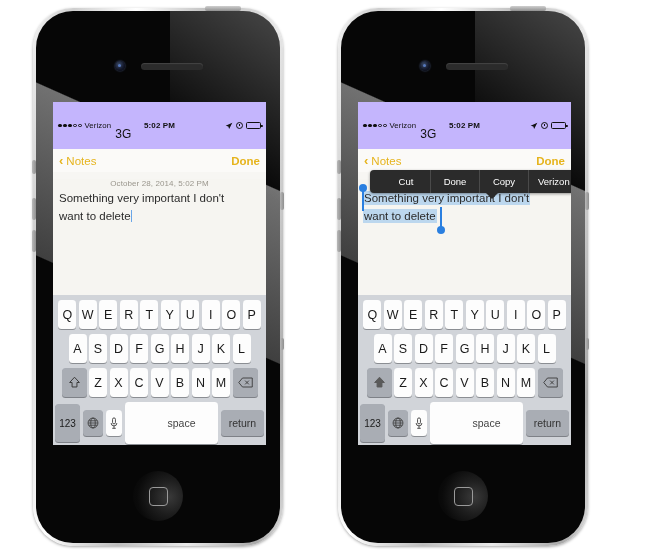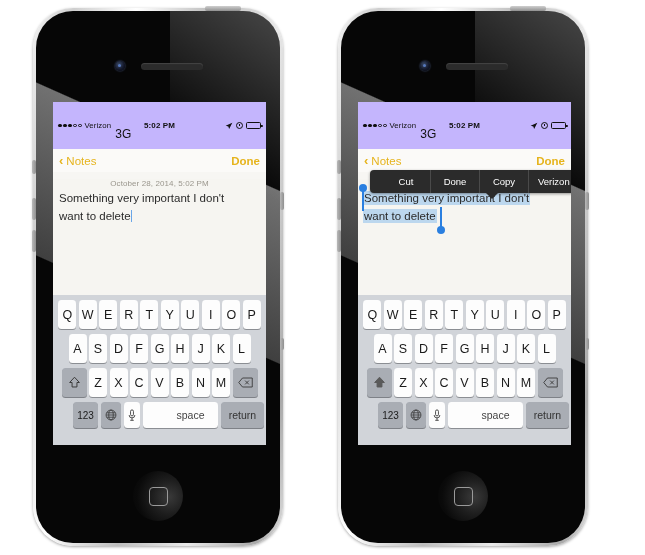--- a/index.html
+++ b/index.html
@@ -183,24 +183,24 @@
   .key{
     background:#fdfdfd;border-radius:3.5px;
     box-shadow:0 1px 0 #8b8e93;
     display:flex;align-items:center;justify-content:center;
     font-size:12.5px;color:#1a1a1a;font-family:"Liberation Sans",sans-serif;
     height:29px;width:18px;
   }
   .key.wide-fn{background:#a9adb4;box-shadow:0 1px 0 #7e8187;}
   .key.shift{width:25px;}
   .key.del{width:25px;}
-  .key.num{width:25px;font-size:10px;height:26px;margin-left:18px;}
+  .key.num{width:25px;font-size:10px;height:38px;}
   .key.globe{width:20px;height:26px;}
   .key.mic{width:16px;height:26px;}
-  .key.space{flex:1;height:26px;font-size:10.5px;color:#444;padding-left:20px;}
+  .key.space{flex:1;height:42px;font-size:10.5px;color:#444;padding-left:20px;}
   .key.return{width:43px;height:26px;font-size:10.5px;color:#333;}
   .krow.r2{padding:0 10px;}
   .krow.r3{padding:0 1px;}
   .krow.r4{padding:0 2px;}
 
   .shift-ico{width:13px;height:13px;}
   .del-ico{width:15px;height:11px;}
   .globe-ico{width:12px;height:12px;}
   .mic-ico{width:8px;height:13px;}
 </style>

